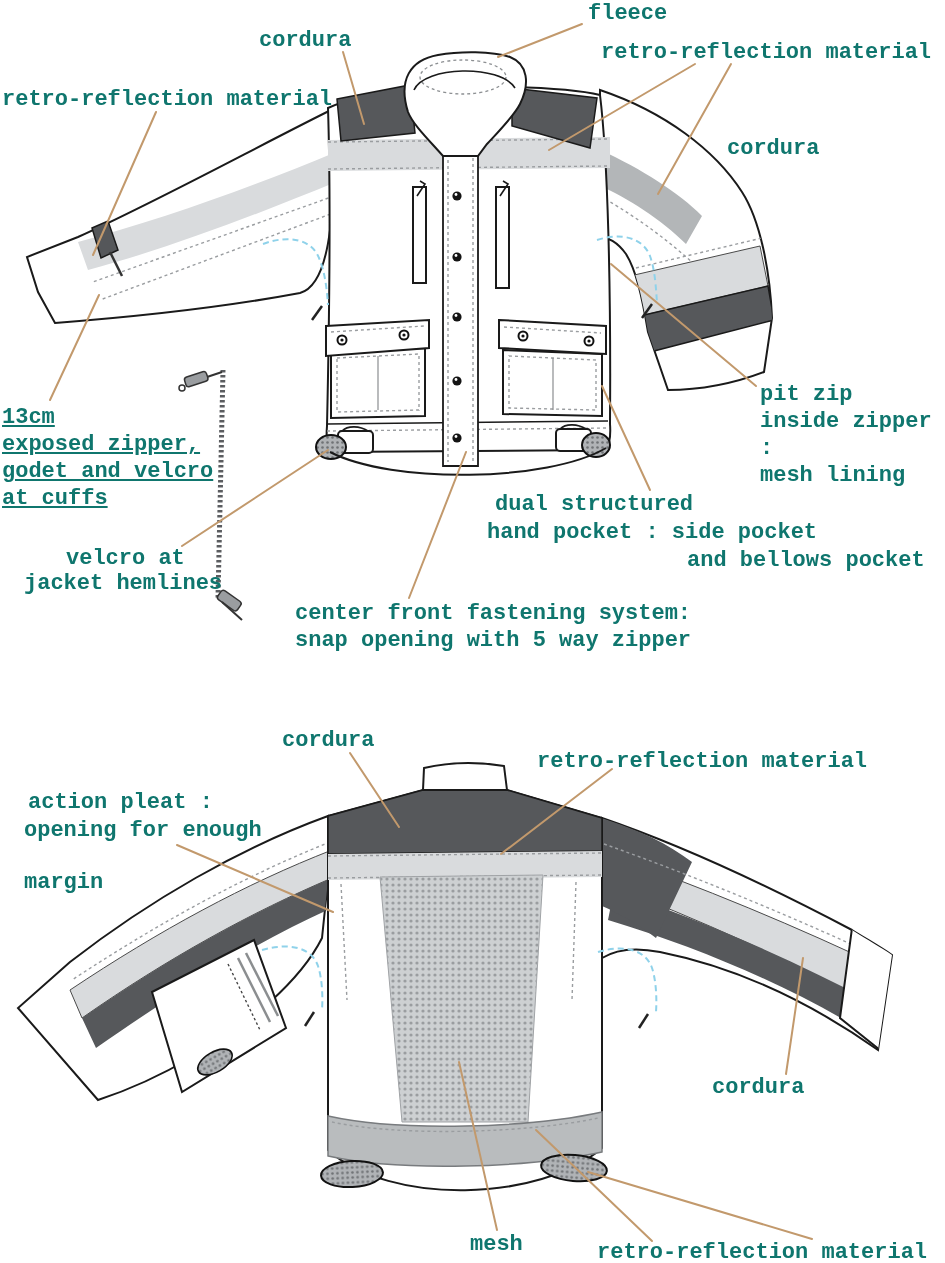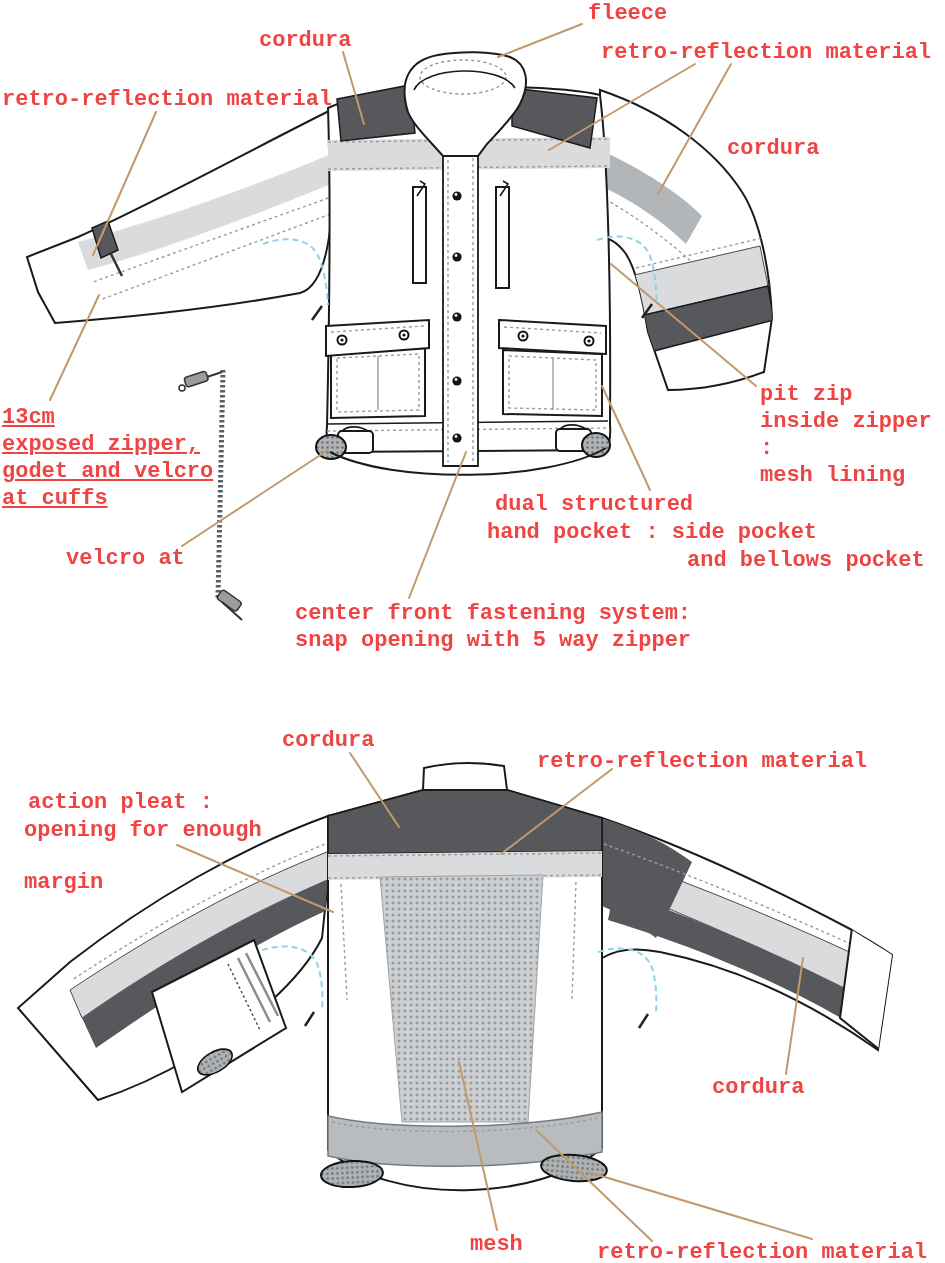--- a/index.html
+++ b/index.html
@@ -7,21 +7,21 @@
     position:relative;width:945px;height:1263px;background:#ffffff;
     font-family:"Liberation Mono","DejaVu Sans Mono",monospace;
     overflow:hidden;
   }
   #art{position:absolute;left:0;top:0;}
   .lbl{
     position:absolute;
     font-weight:700;
     font-size:22px;
     line-height:27px;
-    color:#ef4444;
+    color:#0f766e;
     white-space:pre-line;
     letter-spacing:0px;
   }
   .outline{fill:#ffffff;stroke:#1a1a1a;stroke-width:2;}
   .dark{fill:#56585b;}
   .medium{fill:#b3b6b8;}
   .lightband{fill:#d9dbdd;}
   .leader{stroke:#c2996c;stroke-width:2;stroke-linecap:round;}
   .stitch{stroke:#9a9da0;stroke-width:1.4;stroke-dasharray:3 3;fill:none;}
   .pitzip{stroke:#8fd2ea;stroke-width:2;stroke-dasharray:6 4;fill:none;}
@@ -266,20 +266,21 @@
 <div class="lbl" style="left:588px;top:0px;">fleece</div>
 <div class="lbl" style="left:259px;top:27px;">cordura</div>
 <div class="lbl" style="left:601px;top:39px;">retro-reflection material</div>
 <div class="lbl" style="left:2px;top:86px;">retro-reflection material</div>
 <div class="lbl" style="left:727px;top:135px;">cordura</div>
 <div class="lbl" style="left:2px;top:404px;text-decoration:underline;">13cm
 exposed zipper,
 godet and velcro
 at cuffs</div>
 <div class="lbl" style="left:66px;top:545px;">velcro at</div>
+<div class="lbl" style="left:24px;top:570px;">jacket hemlines</div>
 <div class="lbl" style="left:760px;top:381px;">pit zip
 inside zipper :
 mesh lining</div>
 <div class="lbl" style="left:495px;top:491px;">dual structured</div>
 <div class="lbl" style="left:487px;top:519px;">hand pocket : side pocket</div>
 <div class="lbl" style="left:681px;top:547px;margin-left:6px;">and bellows pocket</div>
 <div class="lbl" style="left:295px;top:600px;">center front fastening system:
 snap opening with 5 way zipper</div>
 
 <div class="lbl" style="left:282px;top:727px;">cordura</div>

